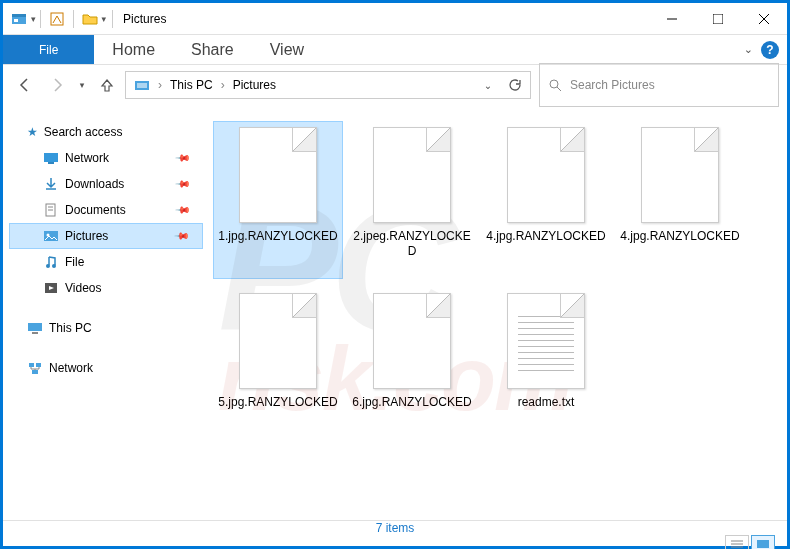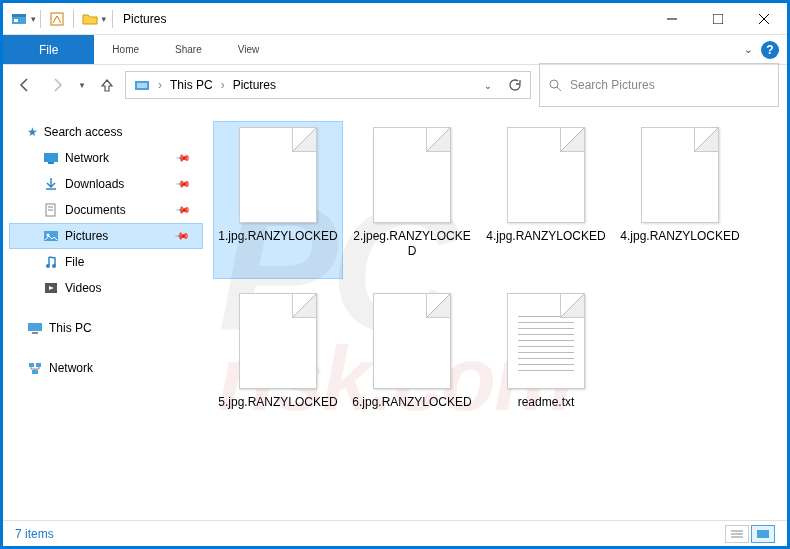--- a/index.html
+++ b/index.html
@@ -11,21 +11,21 @@
 .titlebar-icons { display: flex; align-items: center; padding: 0 4px; gap: 2px; }
 .qat-item { width: 24px; height: 24px; display: flex; align-items: center; justify-content: center; }
 .qat-sep { width: 1px; height: 18px; background: #ccc; margin: 0 2px; }
 .titlebar-title { margin-left: 8px; font-size: 12px; color: #000; }
 .titlebar-spacer { flex: 1; }
 .win-btn { width: 46px; height: 30px; display: flex; align-items: center; justify-content: center; color: #000; }
 
 
 .ribbon { height: 30px; display: flex; align-items: stretch; border-bottom: 1px solid #e1e1e1; }
 .ribbon-file { background: #1979ca; color: #fff; padding: 0 36px; display: flex; align-items: center; font-size: 12px; }
-.ribbon-tab { padding: 0 18px; display: flex; align-items: center; font-size: 10px; color: #444; }
+.ribbon-tab { padding: 0 18px; display: flex; align-items: center; font-size: 16px; color: #444; }
 .ribbon-right { margin-left: auto; display: flex; align-items: center; padding-right: 8px; gap: 8px; }
 .help-icon { width: 18px; height: 18px; border-radius: 50%; background: #1979ca; color: #fff; font-size: 12px; display: flex; align-items: center; justify-content: center; font-weight: bold; }
 
 
 .navbar { height: 40px; display: flex; align-items: center; padding: 4px 8px; gap: 4px; }
 .nav-btn { width: 28px; height: 28px; display: flex; align-items: center; justify-content: center; color: #666; }
 .nav-btn.disabled { color: #bbb; }
 .address { flex: 1; height: 28px; border: 1px solid #ccc; display: flex; align-items: center; padding: 0 4px; gap: 2px; font-size: 12px; }
 .crumb { padding: 0 4px; display: flex; align-items: center; gap: 4px; }
 .crumb-sep { color: #888; padding: 0 2px; }
@@ -45,21 +45,21 @@
 .content { flex: 1; padding: 16px 10px; overflow: hidden; }
 .grid { display: flex; flex-wrap: wrap; gap: 8px 4px; align-content: flex-start; }
 .fileitem { width: 130px; height: 158px; display: flex; flex-direction: column; align-items: center; padding: 6px 4px; }
 .fileitem.sel { background: #cce8ff; border: 1px solid #99d1ff; padding: 5px 3px; }
 .thumb { width: 78px; height: 96px; background: #fff; border: 1px solid #ccc; position: relative; box-shadow: 1px 1px 2px rgba(0,0,0,.15); }
 .thumb .fold { position: absolute; top: 0; right: 0; width: 24px; height: 24px; background: linear-gradient(135deg, transparent 48%, #bbb 50%, #eee 52%); border-left: 1px solid #ccc; border-bottom: 1px solid #ccc; }
 .thumb.txt::before { content:""; position:absolute; left:10px; right:10px; top:22px; bottom:12px; background: repeating-linear-gradient(to bottom, #bbb 0 1px, transparent 1px 6px); }
 .fname { font-size: 12px; text-align: center; margin-top: 6px; line-height: 1.25; word-break: break-word; color: #000; }
 
 
-.status { height: 26px; border-top: 1px solid #e1e1e1; display: flex; align-items: center; padding: 0 12px; font-size: 12px; color: #1979ca; }
+.status { height: 26px; border-top: 1px solid #e1e1e1; display: flex; align-items: center; padding: 0 12px; font-size: 12px; color: #1979ca; flex-direction: column; }
 .status-views { margin-left: auto; display: flex; gap: 2px; }
 .view-btn { width: 24px; height: 18px; border: 1px solid #ccc; display: flex; align-items: center; justify-content: center; }
 .view-btn.active { border-color: #4aa3df; background: #e5f3ff; }
 
 
 .watermark { position: absolute; top: 50%; left: 50%; transform: translate(-50%,-50%); pointer-events: none; opacity: .08; font-size: 180px; font-weight: 700; color: #555; font-style: italic; letter-spacing: -8px; white-space: nowrap; }
 .watermark .pc { display:block; line-height:.8; }
 .watermark .rsk { display:block; font-size: 90px; color: #c0392b; letter-spacing: -2px; margin-top:-12px; }
 
 svg { display: block; }

